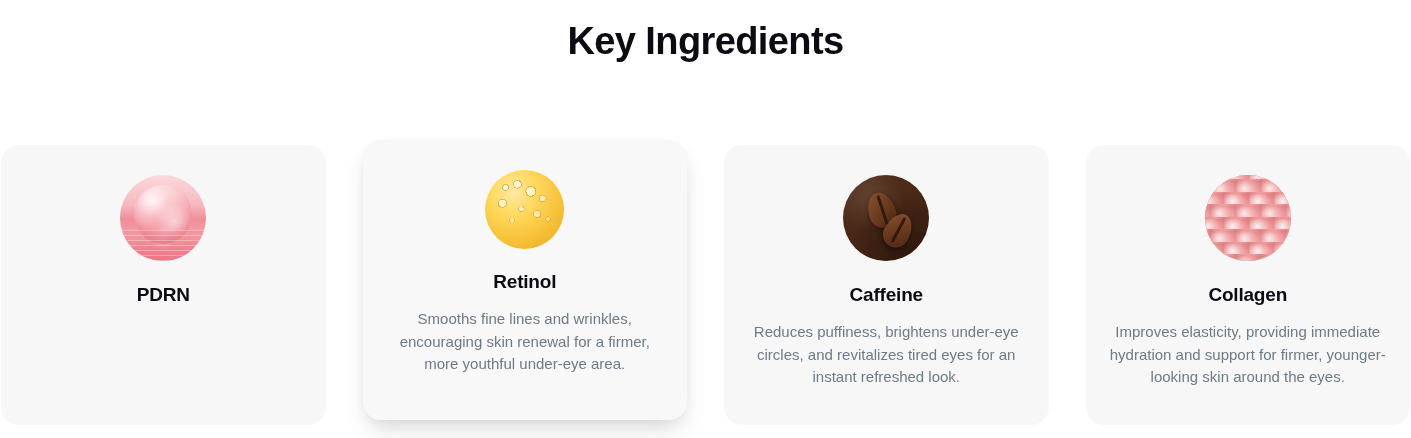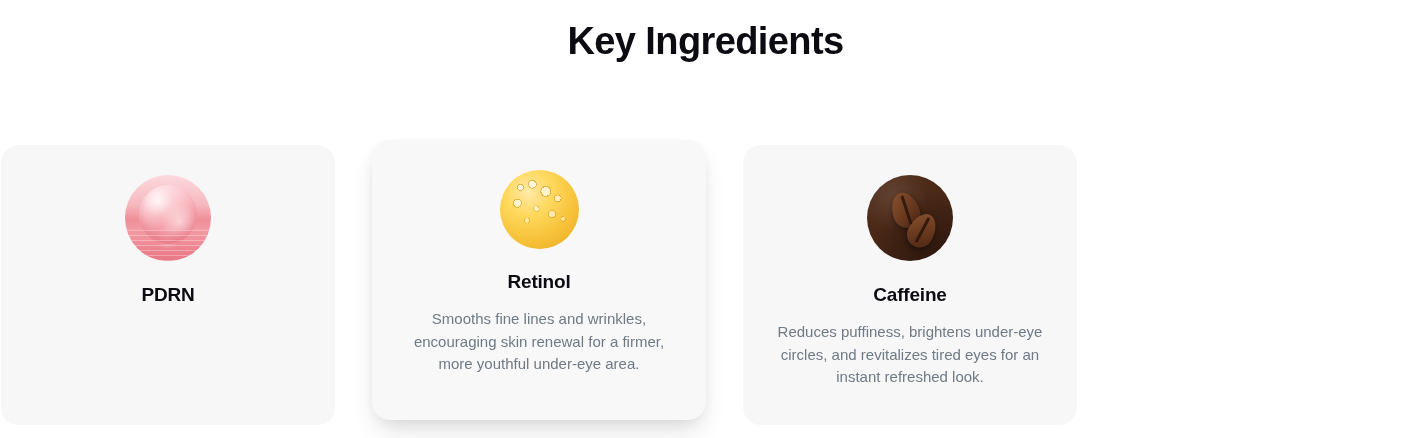--- a/index.html
+++ b/index.html
@@ -259,15 +259,22 @@
 
     <div class="card">
       <div class="ingredient-image img-caffeine">
         <span class="bean-seam"></span>
         <span class="bean-seam two"></span>
       </div>
       <div class="ingredient-name">Caffeine</div>
       <div class="ingredient-desc">Reduces puffiness, brightens under-eye circles, and revitalizes tired eyes for an instant refreshed look.</div>
     </div>
 
+    <div class="card">
+      <div class="ingredient-image img-collagen">
+        <span class="beads"></span>
+      </div>
+      <div class="ingredient-name">Collagen</div>
+      <div class="ingredient-desc">Improves elasticity, providing immediate hydration and support for firmer, younger-looking skin around the eyes.</div>
+    </div>
 
   </div>
 </div>
 
 </body></html>

